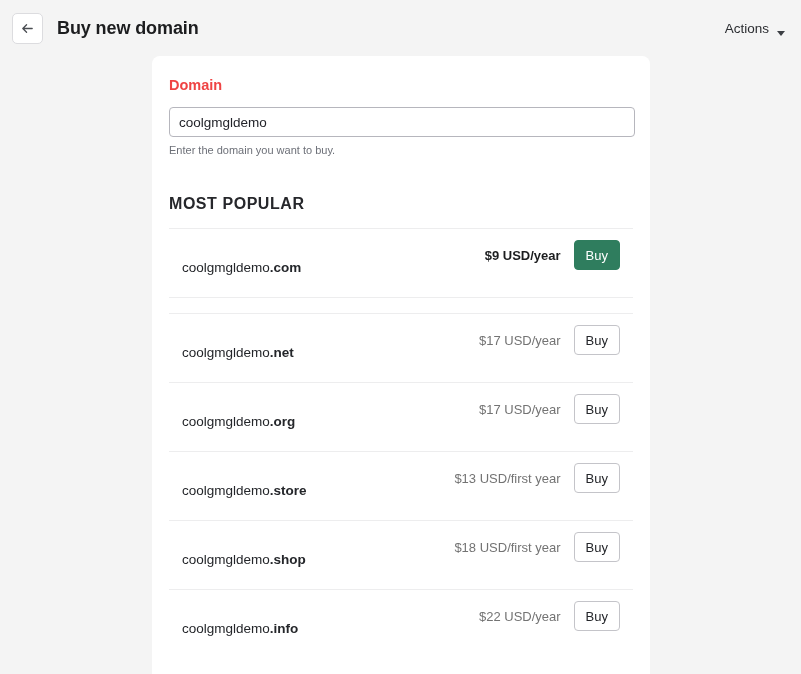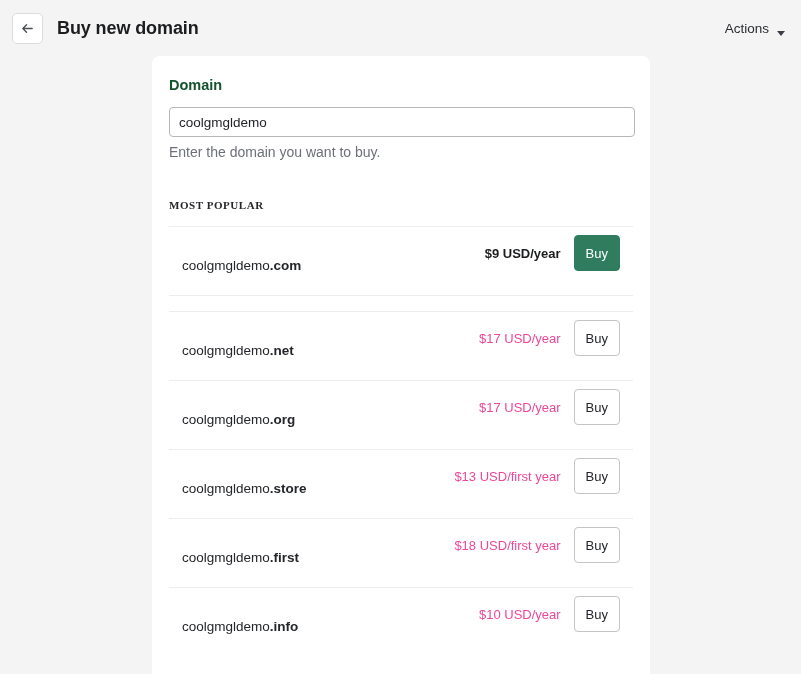--- a/index.html
+++ b/index.html
@@ -74,52 +74,51 @@
     width: 498px;
     min-height: 618px;
     background: #ffffff;
     border-radius: 8px 8px 0 0;
     padding: 0 17px;
   }
 
   .field-label {
     font-size: 14.5px;
     font-weight: bold;
-    color: #14532d;
+    color: #ef4444;
     margin: 21px 0 0 0;
     line-height: 1.2;
   }
   .domain-input {
     display: block;
     width: 466px;
     height: 30px;
     margin-top: 13px;
     padding: 0 9px;
     font-family: "Liberation Sans", sans-serif;
     font-size: 13.5px;
     color: #23242a;
     background: #ffffff;
     border: 1px solid #b6b6bd;
     border-radius: 4px;
     outline: none;
   }
   .helper-text {
     margin-top: 6px;
-    font-size: 14px;
+    font-size: 11px;
     color: #6d7078;
     line-height: 1.3;
   }
 
   .section-heading {
-    font-size: 11px;
+    font-size: 16px;
     font-weight: bold;
     letter-spacing: 0.55px;
     color: #26272b;
     text-transform: uppercase;
-    font-family: Liberation Serif, serif;
   }
   .section-heading.first { margin-top: 37px; }
   .section-heading.next  { margin-top: 40px; }
 
   .divider {
     height: 1px;
     background: #ededee;
     margin-top: 15px;
   }
 
@@ -137,34 +136,34 @@
   }
   .row-name b { font-weight: bold; }
   .row-right {
     margin-left: auto;
     display: flex;
     align-items: center;
     gap: 13px;
   }
   .price {
     font-size: 13px;
-    color: #ec4899;
+    color: #737373;
     white-space: nowrap;
   }
   .price.featured {
     font-weight: bold;
     color: #1c1d1f;
   }
 
   .buy-btn {
     font-family: "Liberation Sans", sans-serif;
     font-size: 13px;
     line-height: 1;
     padding: 0 11px;
-    height: 36px;
+    height: 30px;
     border-radius: 4px;
     cursor: pointer;
     display: inline-flex;
     align-items: center;
     justify-content: center;
   }
   .buy-btn.primary {
     background: #2f7d5e;
     border: 1px solid #2f7d5e;
     color: #ffffff;
@@ -248,32 +247,32 @@
     </div>
     <div class="row-right">
       <span class="price">$13 USD/first year</span>
       <button class="buy-btn secondary">Buy</button>
     </div>
   </div>
   <div class="divider"></div>
 
   <div class="row">
     <div class="row-name">
-      <span>coolgmgldemo</span><b>.first</b>
+      <span>coolgmgldemo</span><b>.shop</b>
     </div>
     <div class="row-right">
       <span class="price">$18 USD/first year</span>
       <button class="buy-btn secondary">Buy</button>
     </div>
   </div>
   <div class="divider"></div>
 
   <div class="row">
     <div class="row-name">
       <span>coolgmgldemo</span><b>.info</b>
     </div>
     <div class="row-right">
-      <span class="price">$10 USD/year</span>
+      <span class="price">$22 USD/year</span>
       <button class="buy-btn secondary">Buy</button>
     </div>
   </div>
 
 </div>
 
 </body></html>

